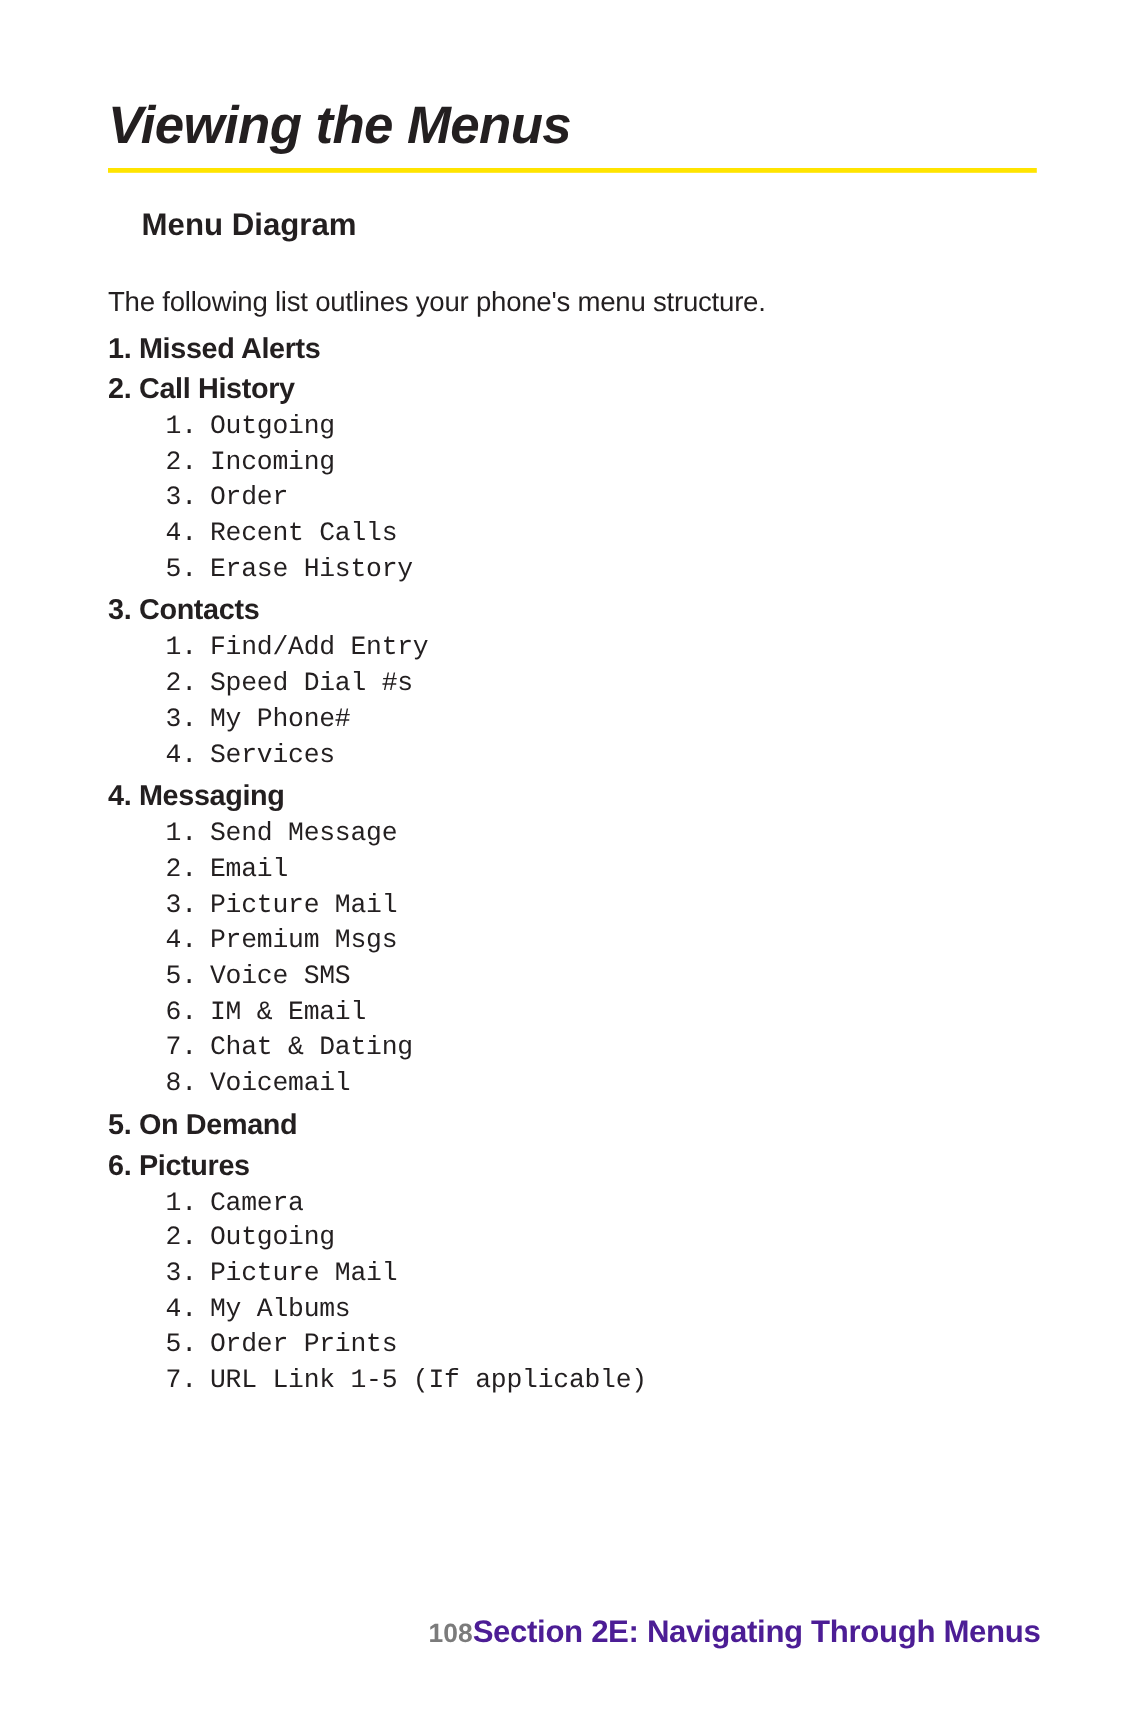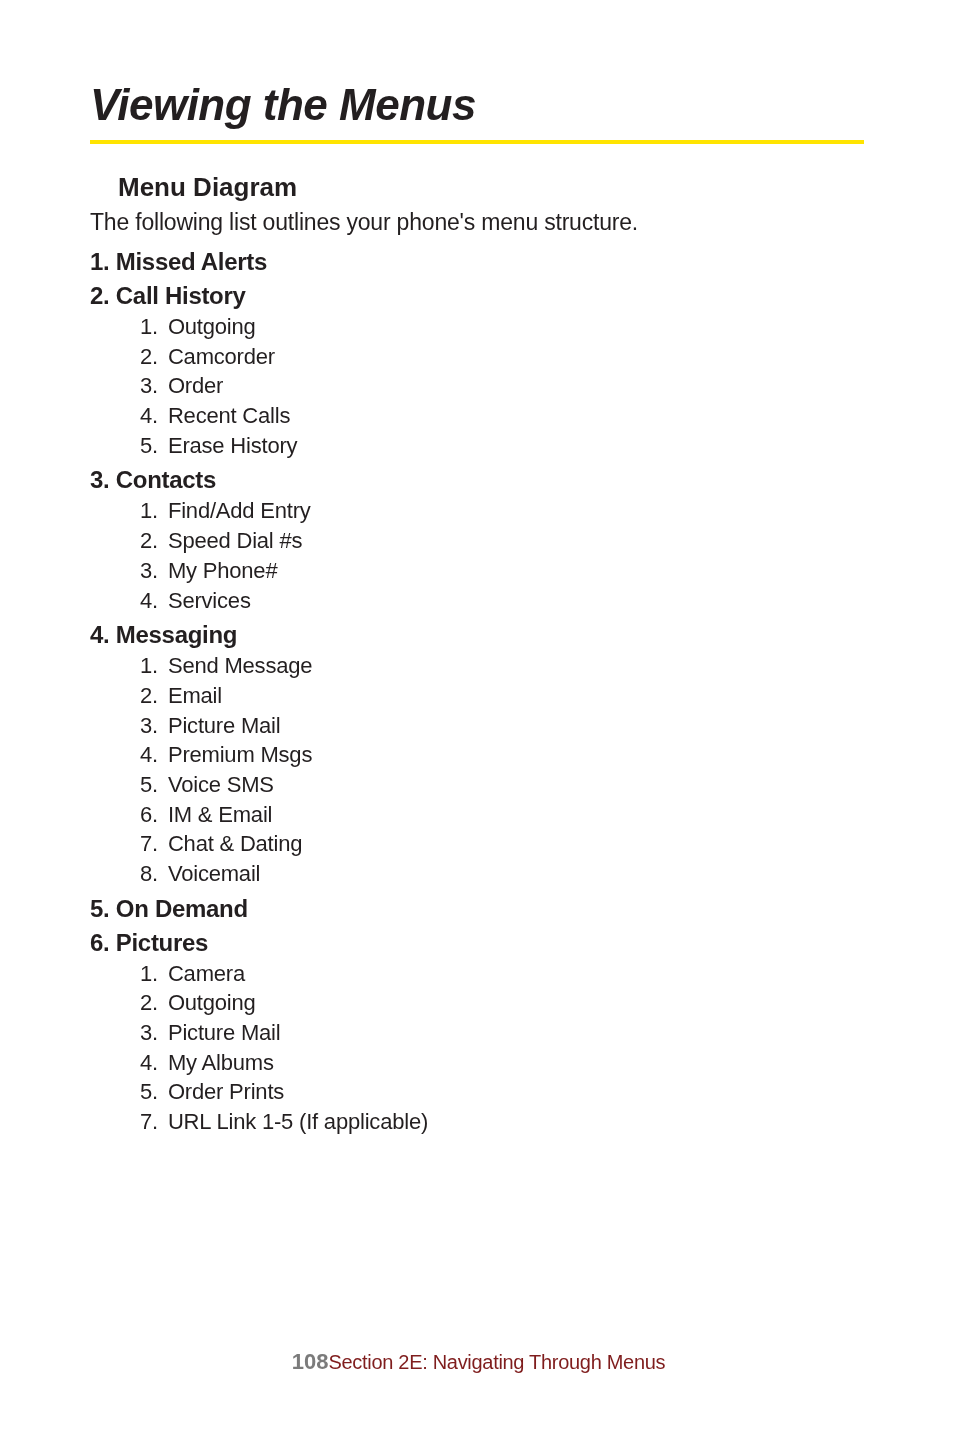--- a/index.html
+++ b/index.html
@@ -21,88 +21,89 @@
   }
   .rule {
     height: 4px;
     background: #ffe400;
     margin-bottom: 28px;
   }
   .subhead {
     font-size: 26px;
     font-weight: 700;
     margin-left: 28px;
-    margin-bottom: 6px;
+    margin-bottom: 35px;
   }
   .intro {
     font-size: 23px;
     font-weight: 400;
     margin-bottom: 12px;
     letter-spacing: -0.2px;
   }
   .top-item {
     font-size: 24px;
     font-weight: 700;
     margin-top: 6px;
     margin-bottom: 2px;
     letter-spacing: -0.3px;
   }
   .sublist {
     list-style: none;
     margin-left: 48px;
     margin-bottom: 4px;
+    font-family: Liberation Mono, monospace;
   }
   .sublist li {
     font-size: 22px;
     font-weight: 400;
     line-height: 1.35;
     letter-spacing: -0.2px;
   }
   .sub-num {
     display: inline-block;
     width: 20px;
     text-align: right;
     margin-right: 4px;
   }
   .footer {
     position: absolute;
     bottom: 56px;
     left: 90px;
     right: 87px;
     display: flex;
-    justify-content: center;
+    justify-content: flex-end;
     align-items: baseline;
   }
   .page-num {
     font-size: 22px;
     font-weight: 700;
     color: #7b7b7b;
   }
   .section-label {
-    font-size: 20px;
-    font-weight: 400;
-    color: #7f1d1d;
+    font-size: 26px;
+    font-weight: 700;
+    color: #4c1d95;
     letter-spacing: -0.3px;
   }
 </style>
 </head>
 <body>
 
 <h1 class="page-title">Viewing the Menus</h1>
 <div class="rule"></div>
 
 <h2 class="subhead">Menu Diagram</h2>
 <p class="intro">The following list outlines your phone's menu structure.</p>
 
 <div id="menu-root">
     <div class="top-item"><span>1.</span> <span> Missed Alerts</span></div>
     <div class="top-item"><span>2.</span> <span> Call History</span></div>
     <ul class="sublist">
       <li><span class="sub-num">1.</span> <span> Outgoing</span></li>
-      <li><span class="sub-num">2.</span> <span> Camcorder</span></li>
+      <li><span class="sub-num">2.</span> <span> Incoming</span></li>
       <li><span class="sub-num">3.</span> <span> Order</span></li>
       <li><span class="sub-num">4.</span> <span> Recent Calls</span></li>
       <li><span class="sub-num">5.</span> <span> Erase History</span></li>
     </ul>
     <div class="top-item"><span>3.</span> <span> Contacts</span></div>
     <ul class="sublist">
       <li><span class="sub-num">1.</span> <span> Find/Add Entry</span></li>
       <li><span class="sub-num">2.</span> <span> Speed Dial #s</span></li>
       <li><span class="sub-num">3.</span> <span> My Phone#</span></li>
       <li><span class="sub-num">4.</span> <span> Services</span></li>

